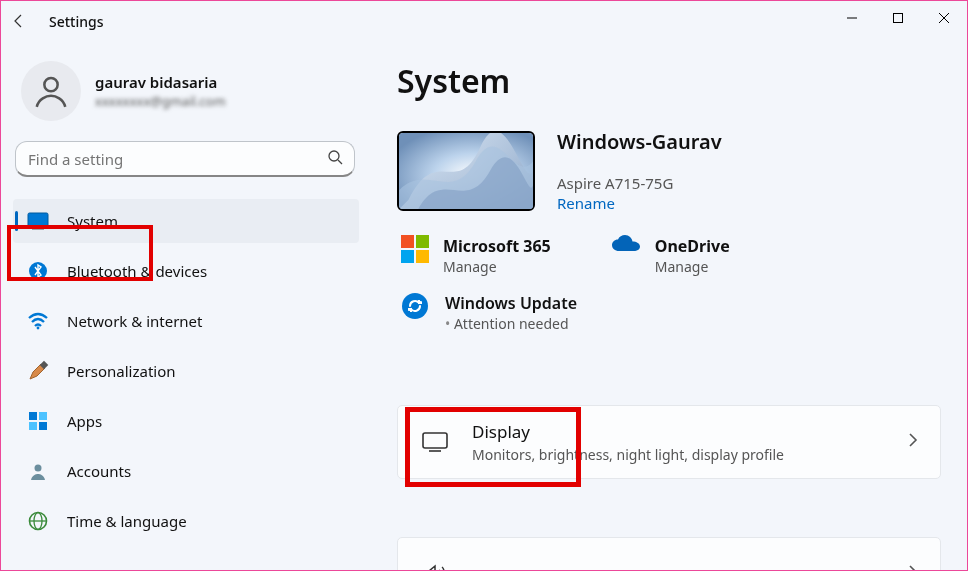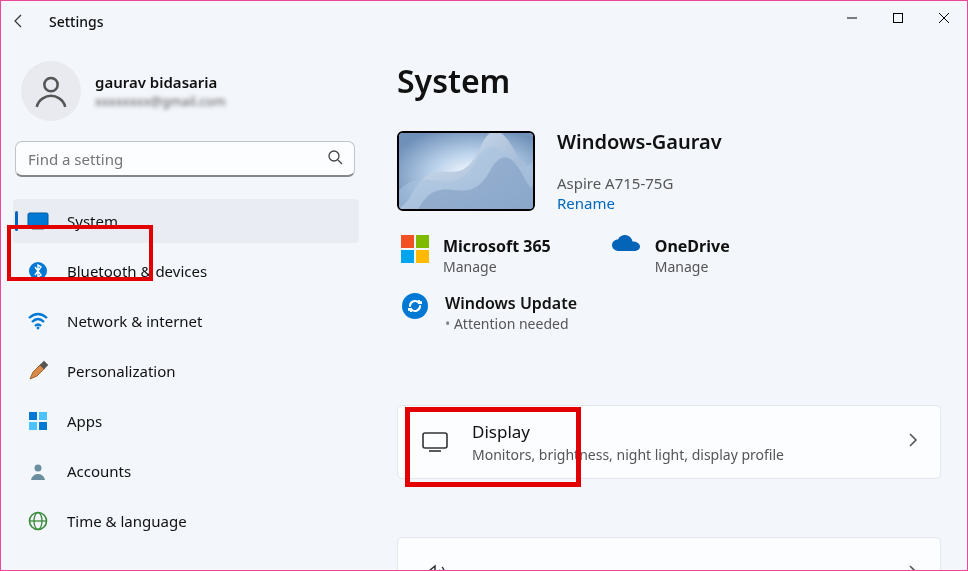--- a/index.html
+++ b/index.html
@@ -18,21 +18,21 @@
 
   
   .sidebar { width: 370px; padding: 14px 12px 0 12px; }
   .profile { display: flex; align-items: center; gap: 14px; padding: 6px 4px 20px 8px; }
   .avatar { width: 60px; height: 60px; border-radius: 50%; background: #e8eaef; display: flex; align-items: center; justify-content: center; }
   .profile-text .name { font-size: 15px; font-weight: 600; color: #111; }
   .profile-text .email { font-size: 13px; color: #555; filter: blur(2px); }
   .profile-text .email .clear { filter: none; }
 
   .searchbox { position: relative; width: 340px; height: 36px; margin: 0 0 22px 2px; }
-  .searchbox input { width: 100%; height: 100%; border: 1px solid #bfc4ca; border-bottom: 2px solid #868686; border-radius: 7px; padding: 0 40px 0 12px; font-size: 15px; background: #fcfdfe; outline: none; }
+  .searchbox input { width: 100%; height: 100%; border: 1px solid #bfc4ca; border-bottom: 2px solid #868686; border-radius: 12px; padding: 0 40px 0 12px; font-size: 15px; background: #fcfdfe; outline: none; }
   .searchbox .s-icon { position: absolute; right: 12px; top: 50%; transform: translateY(-50%); color: #444; }
 
   .nav { display: flex; flex-direction: column; gap: 6px; }
   .nav-item { display: flex; align-items: center; gap: 18px; height: 44px; padding: 0 14px; border-radius: 4px; cursor: pointer; position: relative; }
   .nav-item.active { background: #e9edf3; }
   .nav-item.active::before { content: ""; position: absolute; left: 2px; top: 12px; width: 3px; height: 20px; background: #0067c0; border-radius: 2px; }
   .nav-item .label { font-size: 15px; color: #111; }
   .nav-icon { width: 22px; height: 22px; display: flex; align-items: center; justify-content: center; flex-shrink: 0; }
 
   .highlight-system { position: absolute; left: 6px; top: 224px; width: 146px; height: 56px; border: 4px solid #e20000; pointer-events: none; }

